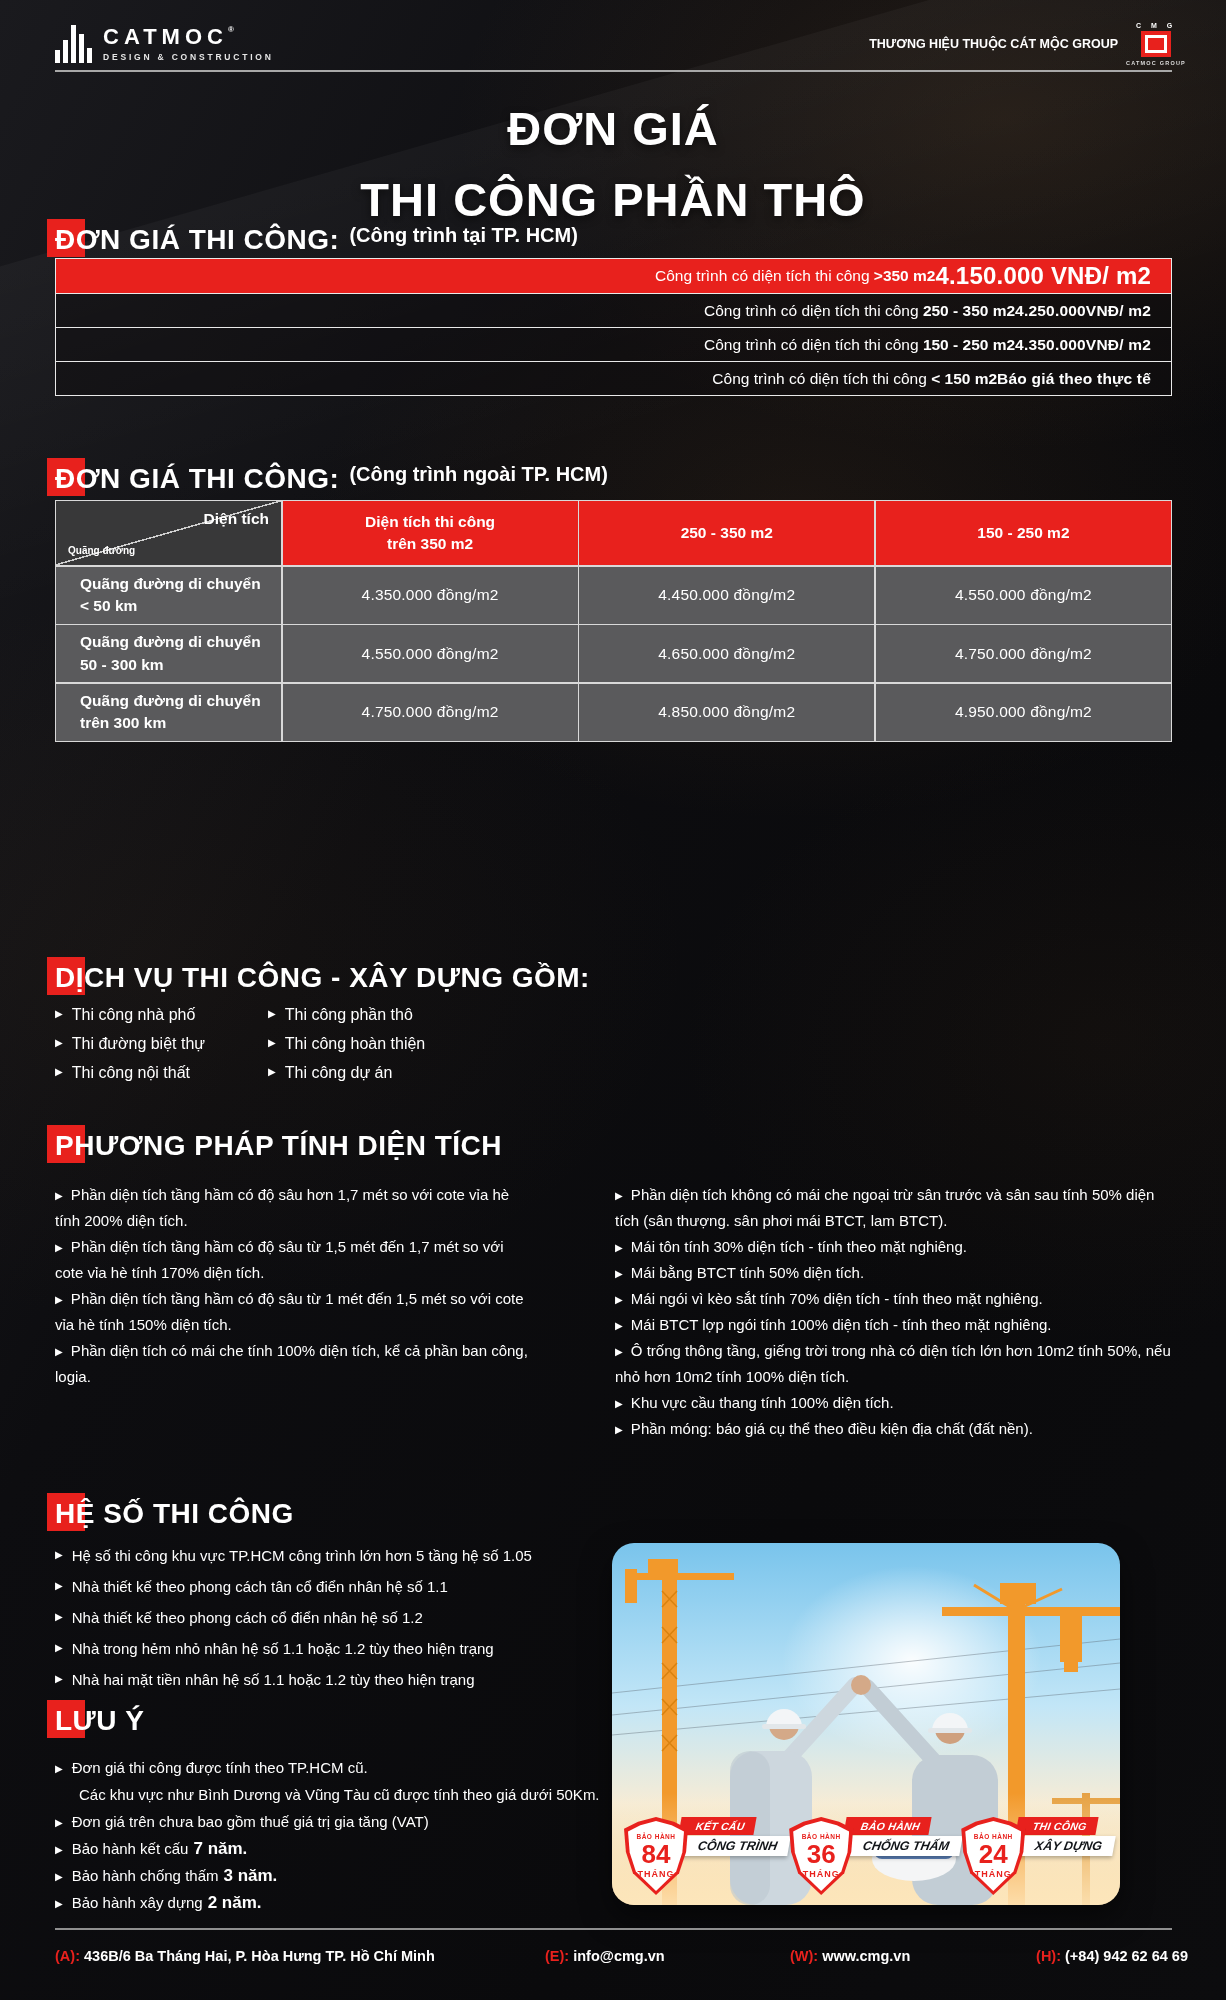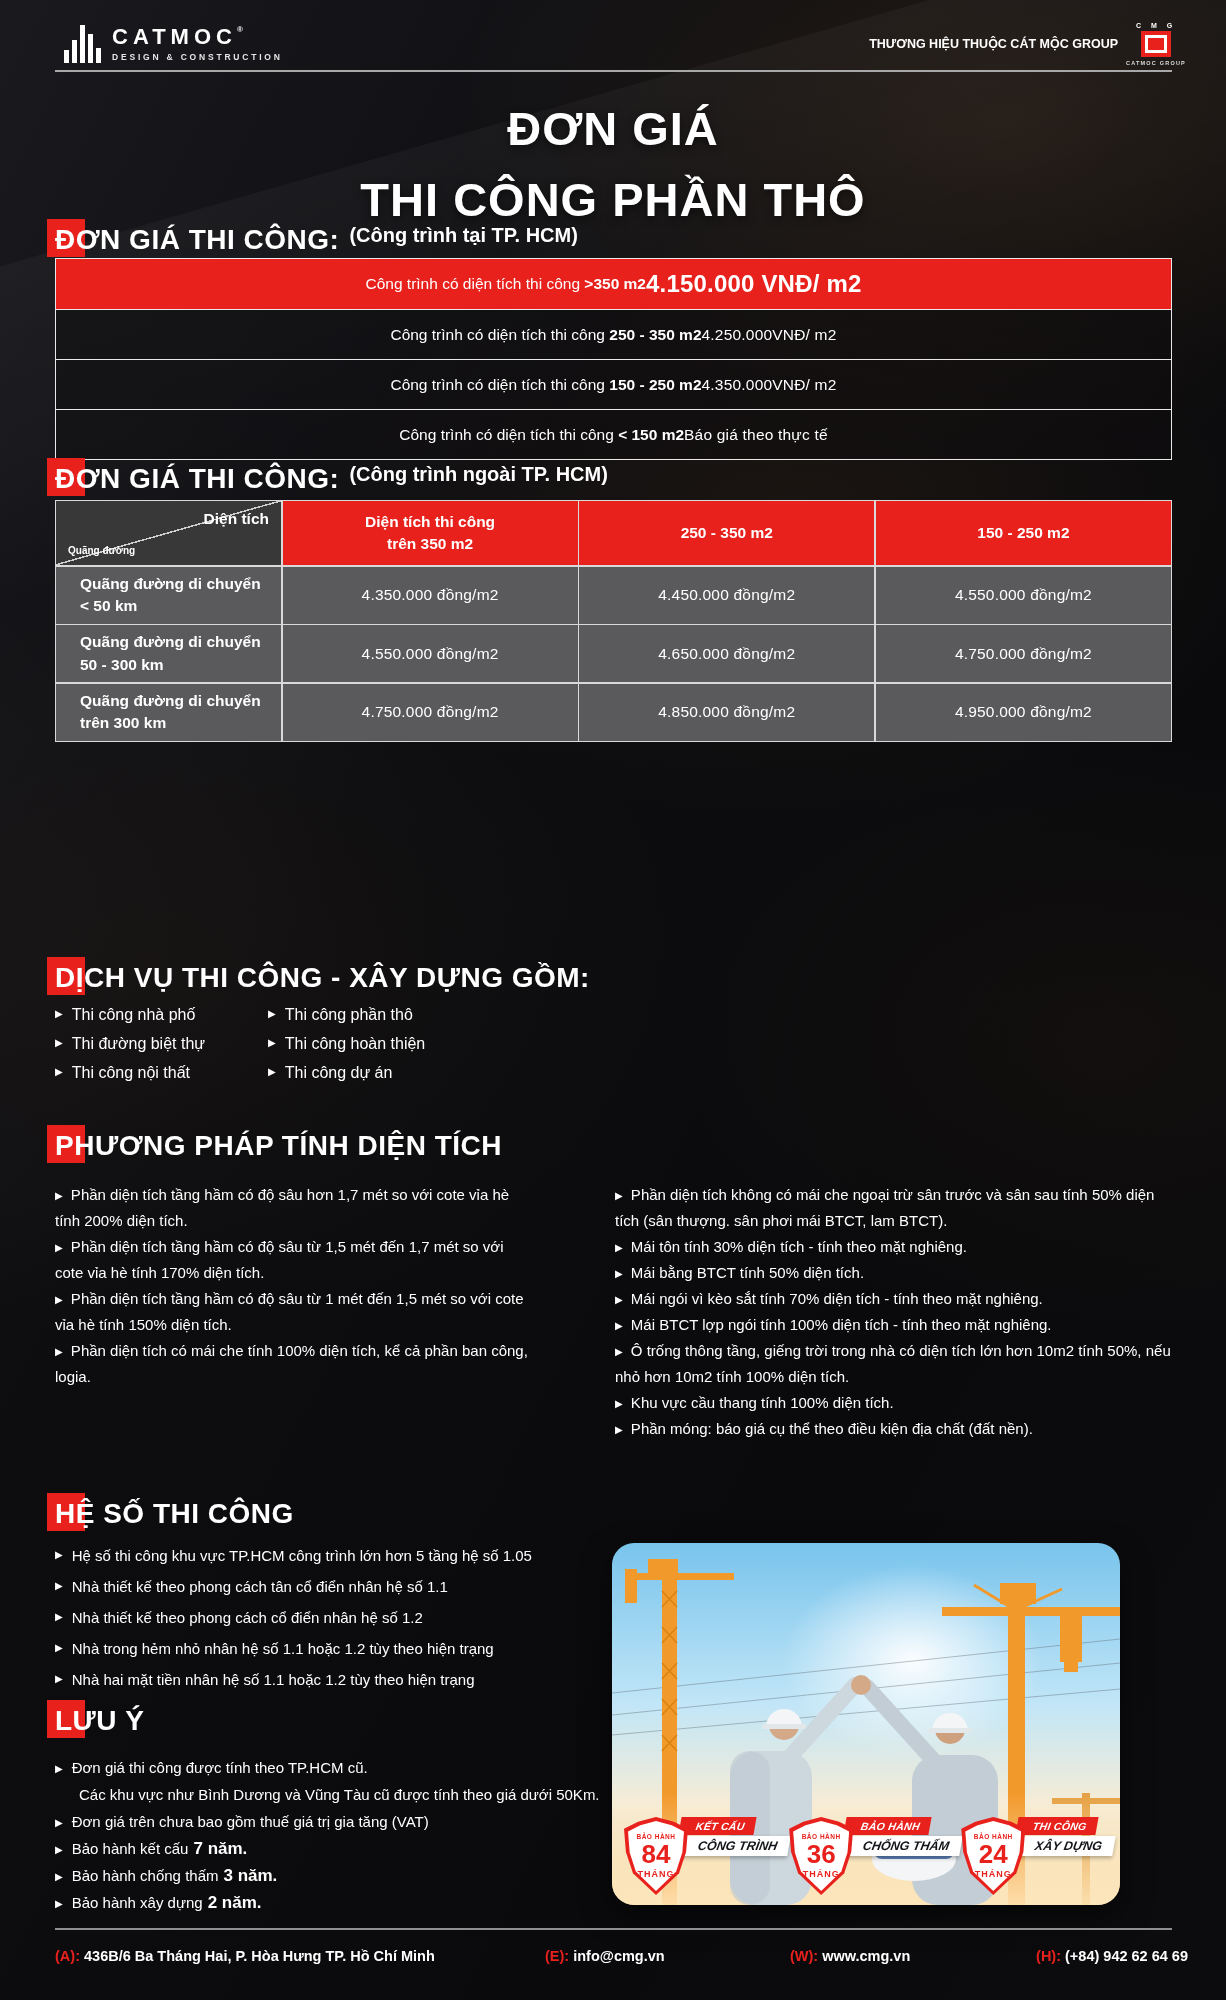--- a/index.html
+++ b/index.html
@@ -9,21 +9,21 @@
     background:
       radial-gradient(1000px 600px at 82% 6%, rgba(118,82,44,.22), transparent 55%),
       radial-gradient(800px 500px at 65% 26%, rgba(105,70,34,.16), transparent 60%),
       radial-gradient(900px 600px at 12% 48%, rgba(82,58,32,.12), transparent 60%),
       radial-gradient(700px 500px at 90% 52%, rgba(70,48,26,.14), transparent 60%),
       linear-gradient(118deg,#1a1a1e 0%,#0d0d10 35%,#0a0a0c 70%,#0c0c0e 100%);}
   #page::before{content:"";position:absolute;left:-10%;top:4%;width:130%;height:340px;
     background:linear-gradient(to bottom,rgba(255,255,255,.035),transparent);transform:rotate(-16deg);pointer-events:none}
 
   
-  .top{position:absolute;left:64px;right:44px;top:20px;height:48px;display:flex;justify-content:space-between;align-items:center}
+  .top{position:absolute;left:55px;right:44px;top:20px;height:48px;display:flex;justify-content:space-between;align-items:center}
   .logo{display:flex;align-items:center;gap:11px}
   .logo-bars{display:flex;align-items:flex-end;gap:3px;height:38px}
   .logo-bars i{display:block;width:5px;background:#fff}
   .logo-bars i:nth-child(1){height:13px}
   .logo-bars i:nth-child(2){height:23px}
   .logo-bars i:nth-child(3){height:38px}
   .logo-bars i:nth-child(4){height:29px}
   .logo-bars i:nth-child(5){height:15px}
   .brand{font-size:22px;font-weight:700;letter-spacing:5px;line-height:1}
   .brand sup{font-size:8px;vertical-align:top;letter-spacing:0}
@@ -46,27 +46,27 @@
 
   
   .sec-head{position:absolute;left:55px;display:flex;align-items:flex-start;gap:10px;white-space:nowrap}
   .sec-head .red-sq{position:absolute;left:-8px;top:-5px;width:38px;height:38px;background:var(--red)}
   .h-main{position:relative;font-size:28px;font-weight:800;letter-spacing:.5px}
   .h-sub{position:relative;font-size:20px;font-weight:700}
   .sh1{top:224px}.sh2{top:463px}.sh3{top:962px}.sh4{top:1130px}.sh5{top:1498px}.sh6{top:1705px}
 
   
   .table1{position:absolute;left:55px;top:258px;width:1117px;border:1px solid #e9e9e9}
-  .p-row{display:flex;justify-content:center;align-items:center;height:50px;padding:0 33px;
+  .p-row{display:flex;justify-content:flex-end;align-items:center;height:34px;padding:0 20px;
     background:rgba(14,13,15,.48);border-top:1px solid #e9e9e9}
   .p-row:first-child{border-top:none}
   .p-row.hl{background:var(--red)}
   .p-label{font-size:15.5px}
   .p-label b{font-weight:700}
-  .p-price{font-size:15.5px;font-weight:400;letter-spacing:.2px}
+  .p-price{font-size:15.5px;font-weight:700;letter-spacing:.2px}
   .p-price.big{font-size:24px;font-weight:800}
 
   
   .table2{position:absolute;left:55px;top:500px;width:1117px;display:grid;
     grid-template-columns:225px 1fr 1fr 1fr;gap:1.5px;background:var(--line);border:1.5px solid var(--line)}
   .t2-cell{display:flex;flex-direction:column;align-items:center;justify-content:center;text-align:center;
     background:rgba(12,12,14,.62);min-height:57px}
   .t2-corner{position:relative;min-height:64px;background-color:rgba(10,10,12,.78);
     background-image:linear-gradient(to bottom right,transparent calc(50% - 1px),#cfcfcf calc(50% - 1px),#cfcfcf calc(50% + .5px),transparent calc(50% + .5px))}
   .t2-corner .ct{position:absolute;top:9px;right:12px;font-size:15.5px;font-weight:700}

